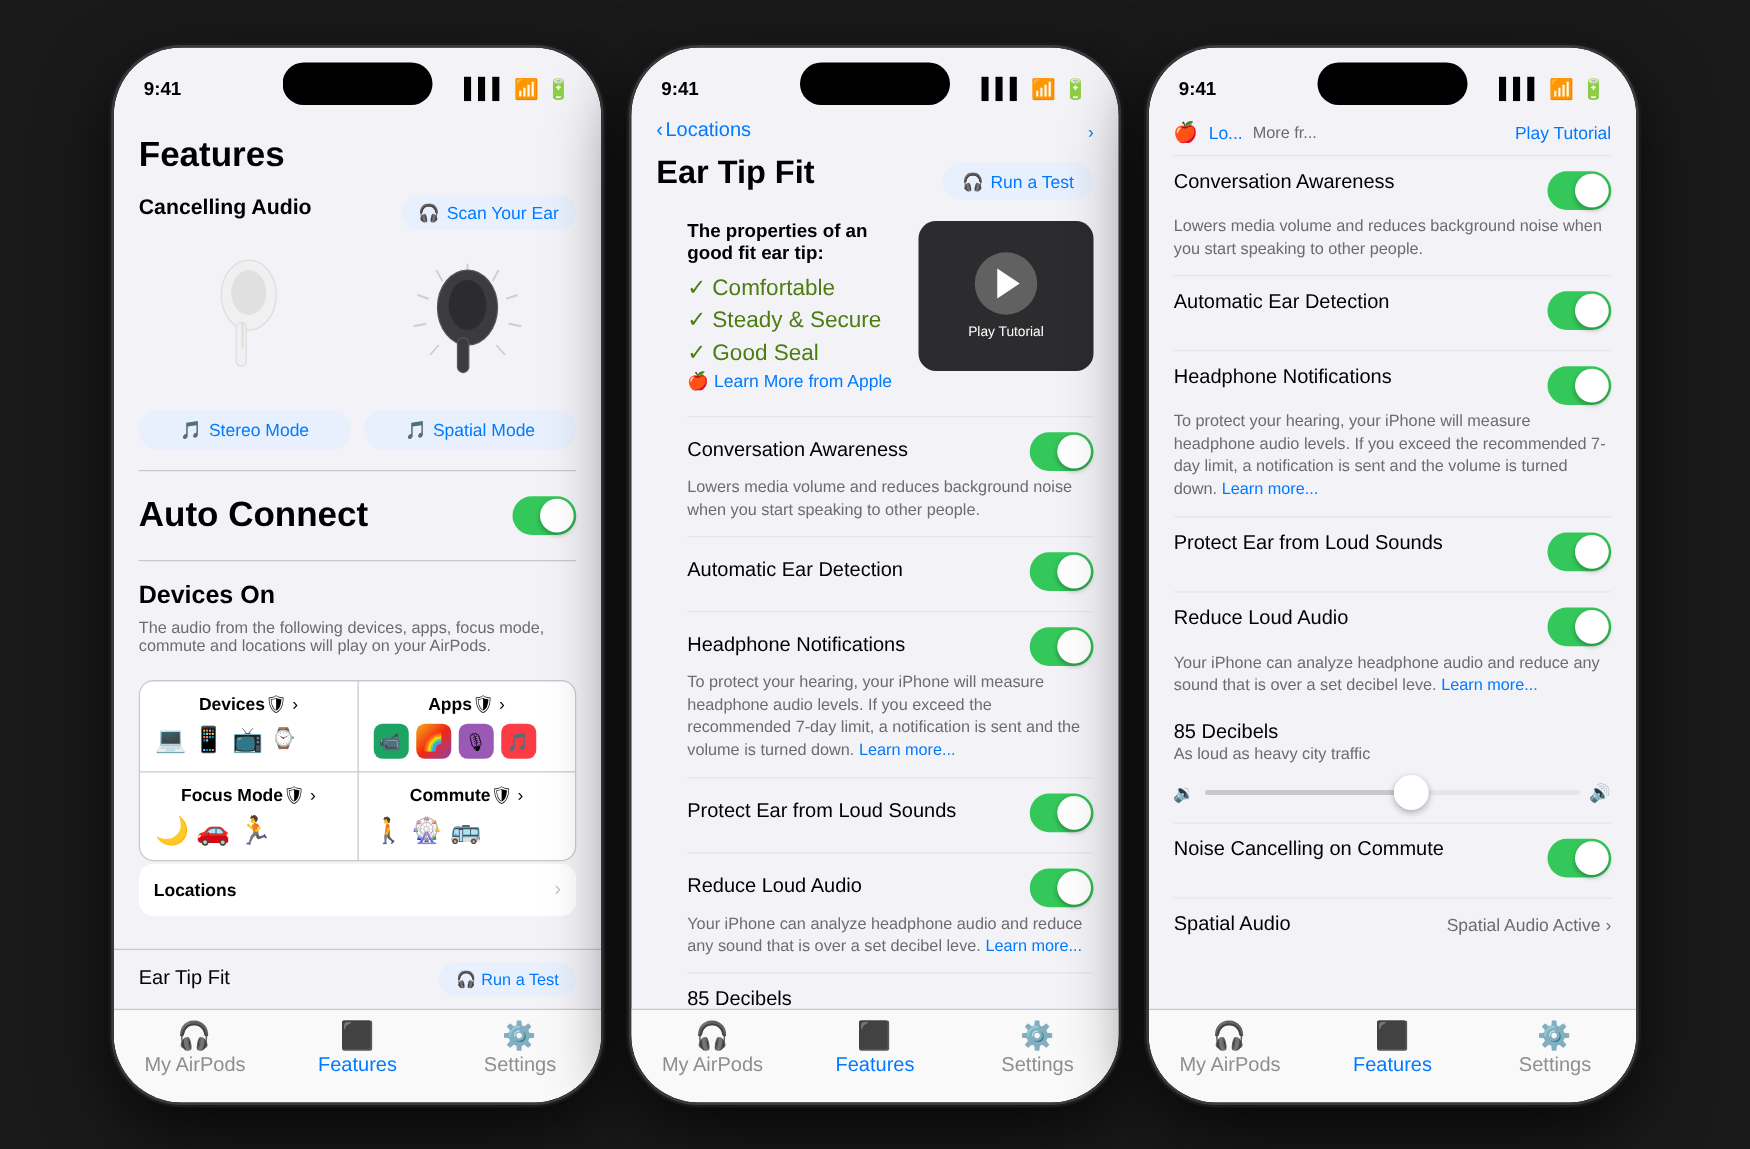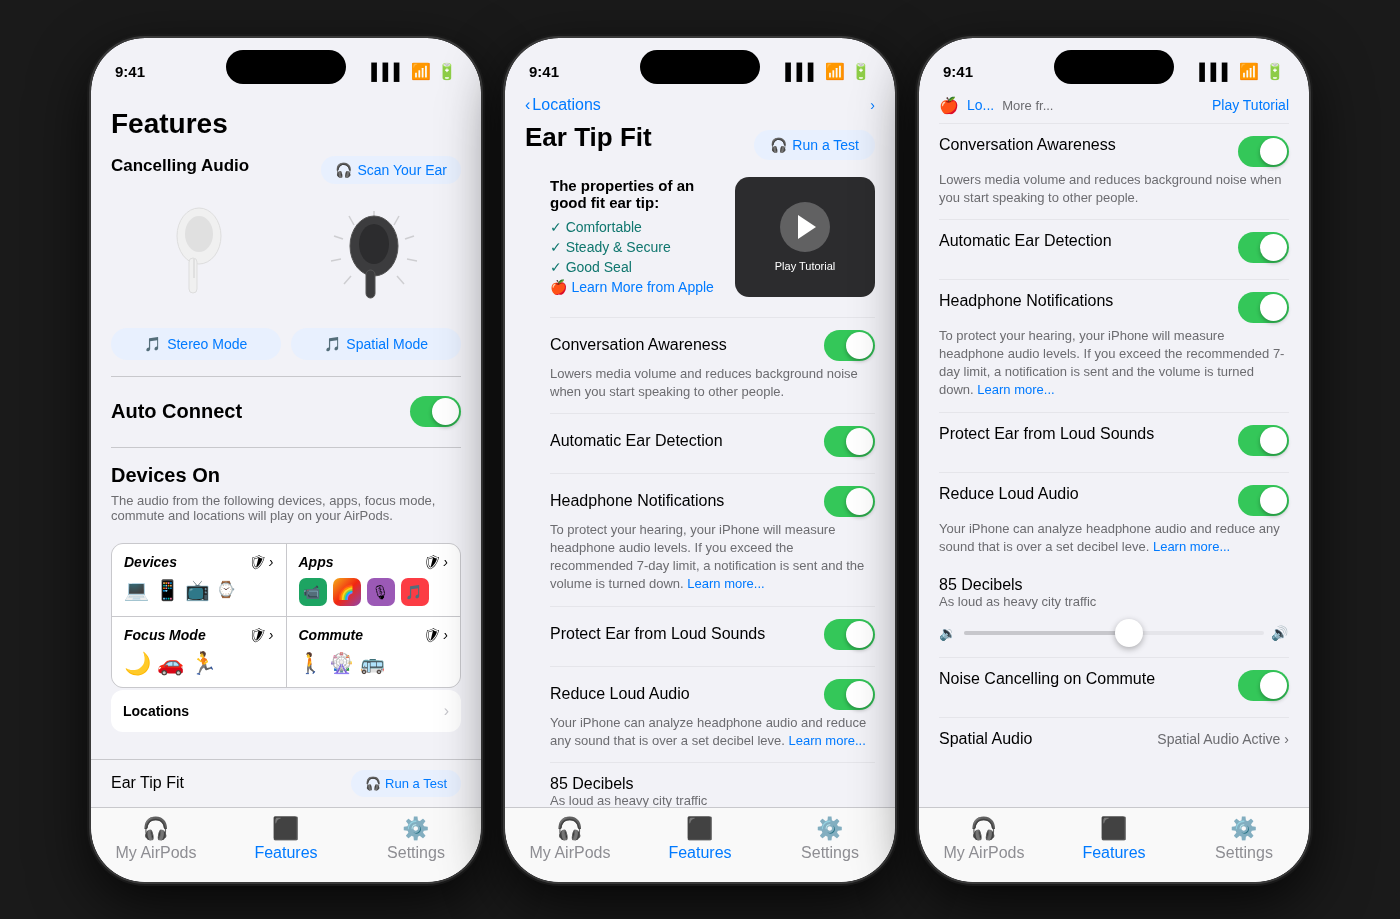--- a/index.html
+++ b/index.html
@@ -202,21 +202,21 @@
       background: #c8c8cc;
       margin: 8px 0;
     }
     .p1-auto-connect-row {
       display: flex;
       justify-content: space-between;
       align-items: center;
       padding: 12px 0;
     }
     .p1-auto-title {
-      font-size: 20px;
+      font-size: 28px;
       font-weight: 600;
     }
     .p1-allowed-title {
       font-size: 20px;
       font-weight: 600;
       margin-bottom: 6px;
     }
     .p1-allowed-desc {
       font-size: 13px;
       color: #6c6c70;
@@ -231,24 +231,23 @@
       border-radius: 12px;
       overflow: hidden;
       margin-bottom: 2px;
     }
     .p1-grid-cell {
       background: #fff;
       padding: 10px 12px;
     }
     .p1-grid-header {
       display: flex;
-      justify-content: space-between;
+      justify-content: center;
       align-items: center;
       margin-bottom: 8px;
-      font-style: italic;
     }
     .p1-grid-title {
       font-size: 14px;
       font-weight: 600;
       color: #000;
     }
     .p1-grid-icons {
       display: flex;
       gap: 6px;
       align-items: center;
@@ -330,22 +329,22 @@
     .p2-ear-tip-text {
       flex: 1;
     }
     .p2-properties-title {
       font-size: 15px;
       font-weight: 700;
       color: #000;
       margin-bottom: 8px;
     }
     .p2-check-item {
-      font-size: 14px;
-      color: #0f766e;
+      font-size: 18px;
+      color: #4d7c0f;
       margin-bottom: 4px;
     }
     .p2-learn-link {
       color: #007aff;
       font-size: 14px;
       margin-top: 4px;
       display: flex;
       align-items: center;
       gap: 4px;
     }

